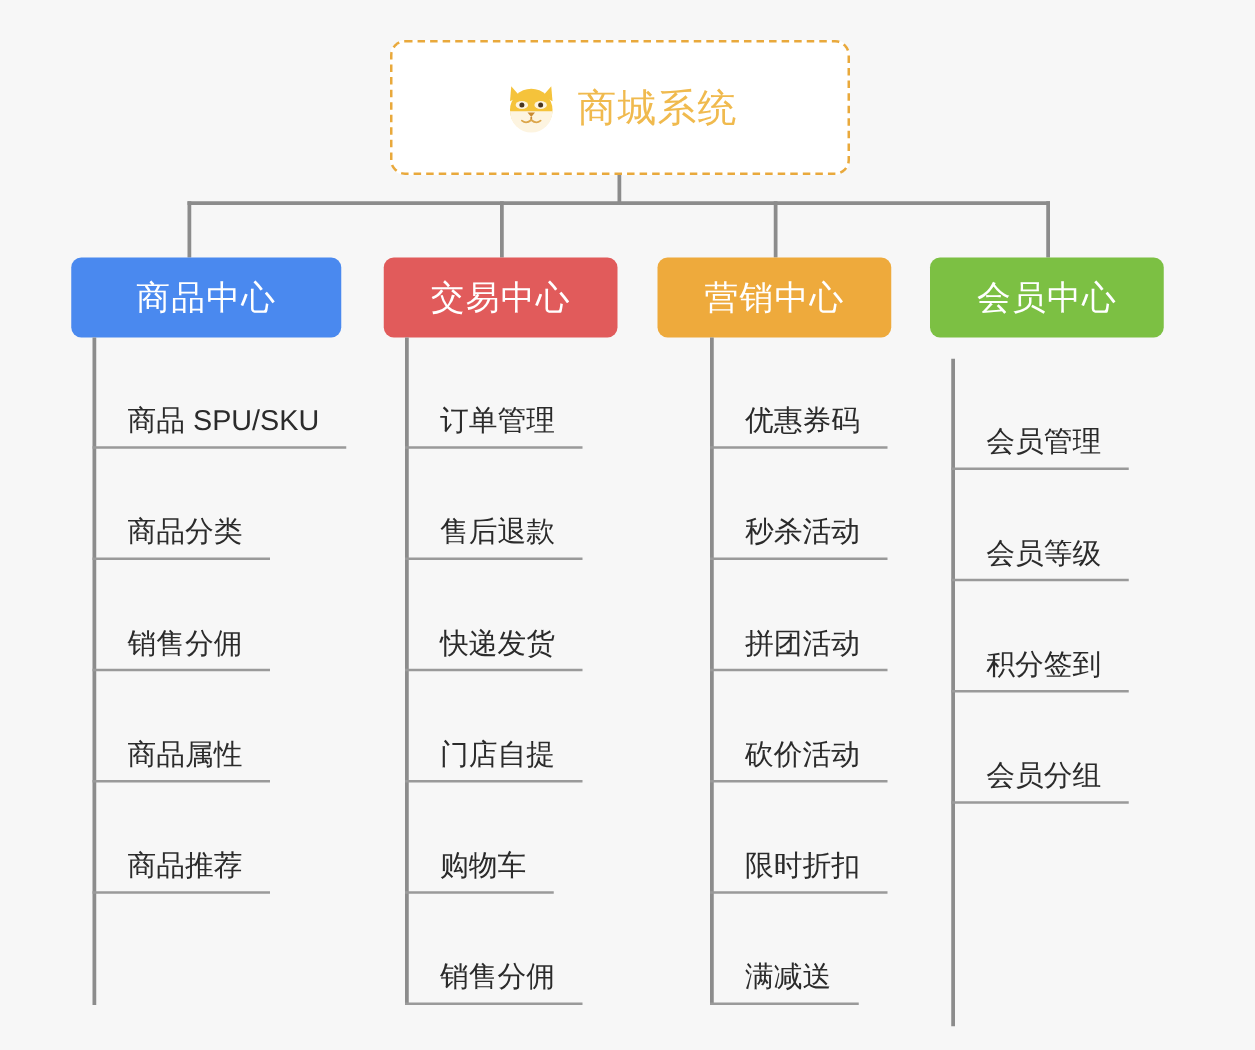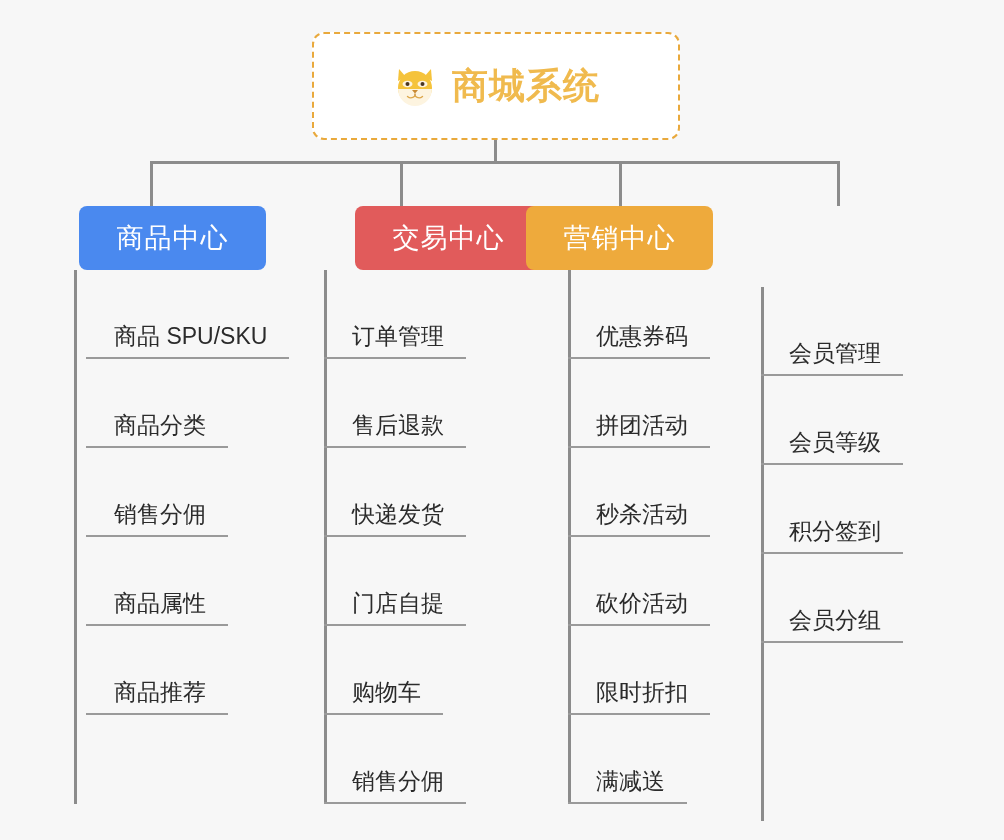--- a/index.html
+++ b/index.html
@@ -39,26 +39,25 @@
     gap: 14px;
   }
   .root-emoji {
     width: 46px;
     height: 46px;
     flex: 0 0 auto;
     position: relative;
     display: block;
   }
   .root-title {
-    font-size: 36px;
+    font-size: 31px;
     color: #f0ba4e;
     letter-spacing: 1px;
     line-height: 1;
     white-space: nowrap;
-    font-weight: bold;
   }
 
   
   .conn {
     position: absolute;
     background: #8c8c8c;
   }
   .conn-stem {           
     left: 494px;
     top: 140px;
@@ -150,31 +149,34 @@
     <span class="root-title" style="color: rgb(240, 186, 78);">商城系统</span>
   </div>
 
   <div class="conn conn-stem" style="background: rgb(140, 140, 140);"></div>
   <div class="conn conn-bus" style="background: rgb(140, 140, 140);"></div>
   <div class="conn conn-drop" style="left: 150px; background: rgb(140, 140, 140);"></div>
   <div class="conn conn-drop" style="left: 400px; background: rgb(140, 140, 140);"></div>
   <div class="conn conn-drop" style="left: 619px; background: rgb(140, 140, 140);"></div>
   <div class="conn conn-drop" style="left: 837px; background: rgb(140, 140, 140);"></div>
 
-  <div class="cat-box" style="left: 57px; width: 187px; background: rgb(74, 137, 239); margin-left: 22px;">
+  <div class="cat-box" style="left: 57px; width: 216px; background: rgb(74, 137, 239);">
     <span>商品中心</span>
   </div>
-  <div class="cat-box" style="left: 307px; width: 187px; background: rgb(225, 91, 91); margin-left: 48px;">
+  <div class="cat-box" style="left: 307px; width: 187px; background: rgb(225, 91, 91);">
     <span>交易中心</span>
   </div>
   <div class="cat-box" style="left: 526px; width: 187px; background: rgb(238, 170, 60);">
     <span>营销中心</span>
   </div>
-
-  <div class="leaf-col" style="left:74px;padding-left:12px;">
+  <div class="cat-box" style="left: 744px; width: 187px; background: rgb(124, 192, 67);">
+    <span>会员中心</span>
+  </div>
+
+  <div class="leaf-col" style="left:74px;">
     <div class="trunk" style="height: 534px; background: rgb(140, 140, 140);"></div>
     <div class="leaf-item">
         <span class="leaf-label">商品 SPU/SKU</span>
       </div>
     <div class="leaf-item">
         <span class="leaf-label">商品分类</span>
       </div>
     <div class="leaf-item">
         <span class="leaf-label">销售分佣</span>
       </div>
@@ -207,26 +209,26 @@
         <span class="leaf-label">销售分佣</span>
       </div>
   </div>
 
   <div class="leaf-col" style="left:568px;">
     <div class="trunk" style="height: 534px; background: rgb(140, 140, 140);"></div>
     <div class="leaf-item">
         <span class="leaf-label">优惠券码</span>
       </div>
     <div class="leaf-item">
+        <span class="leaf-label">秒杀活动</span>
+      </div>
+    <div class="leaf-item">
         <span class="leaf-label">拼团活动</span>
       </div>
     <div class="leaf-item">
-        <span class="leaf-label">秒杀活动</span>
-      </div>
-    <div class="leaf-item">
         <span class="leaf-label">砍价活动</span>
       </div>
     <div class="leaf-item">
         <span class="leaf-label">限时折扣</span>
       </div>
     <div class="leaf-item">
         <span class="leaf-label">满减送</span>
       </div>
   </div>
 

